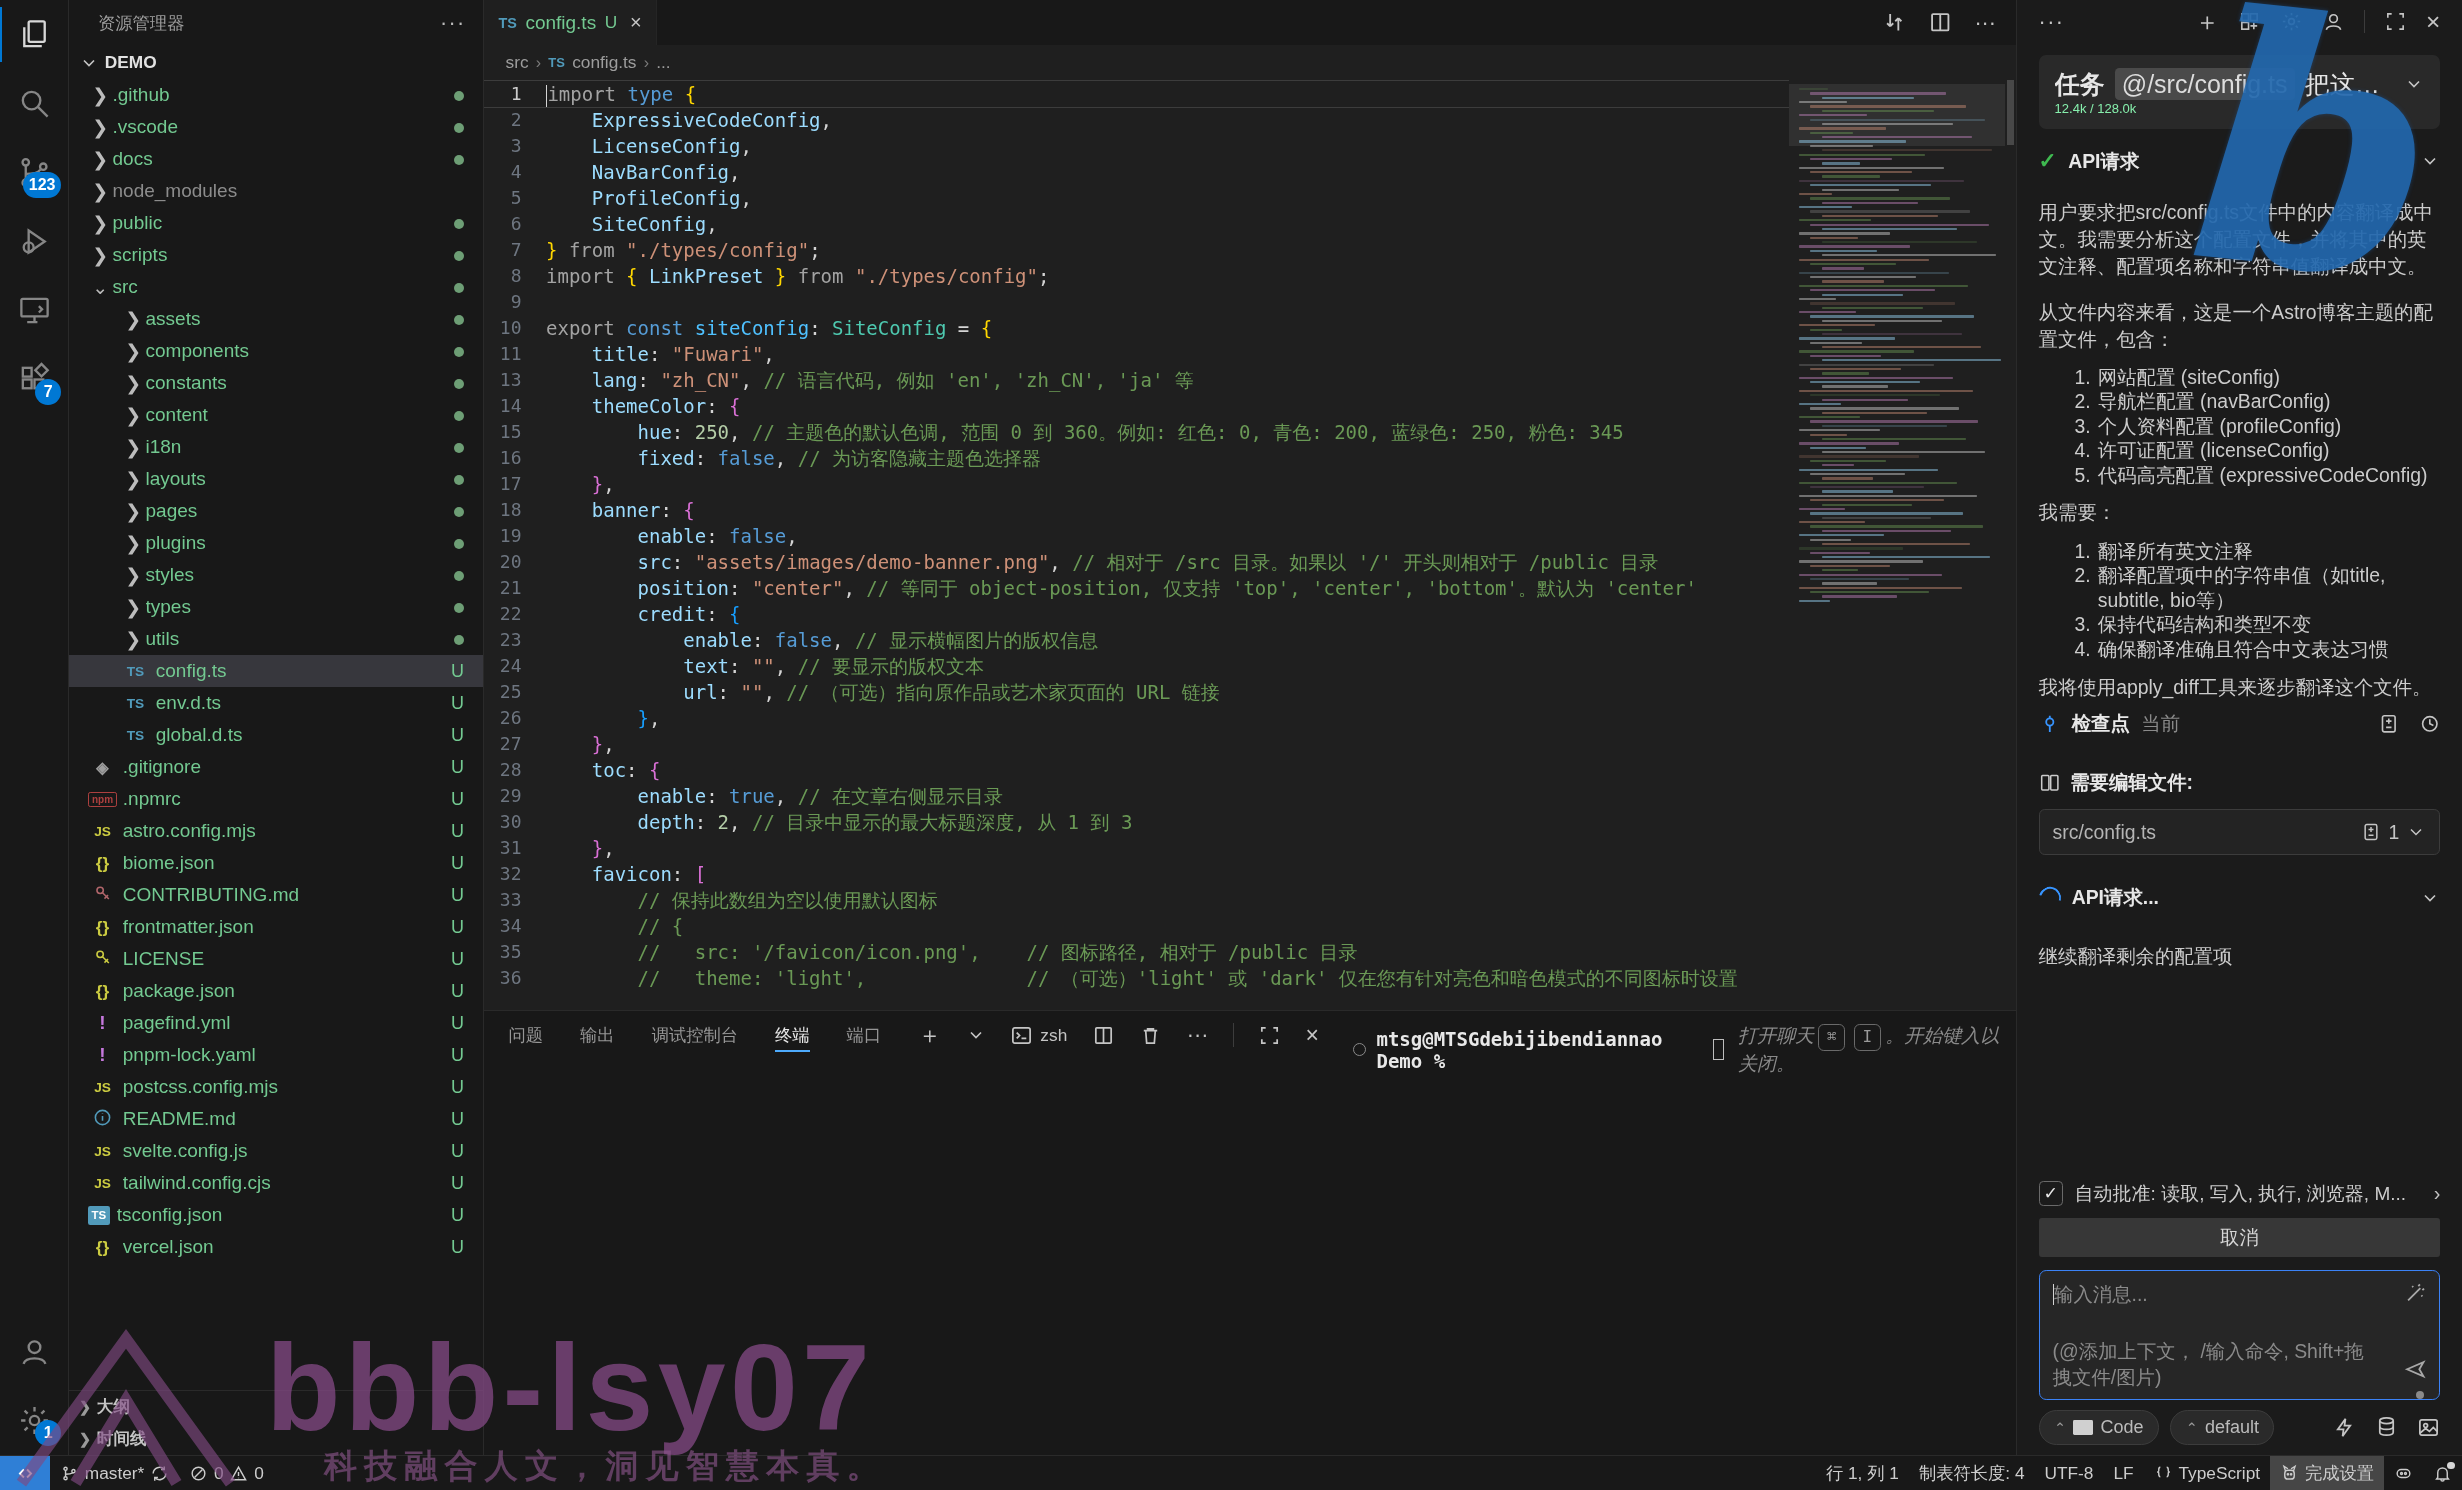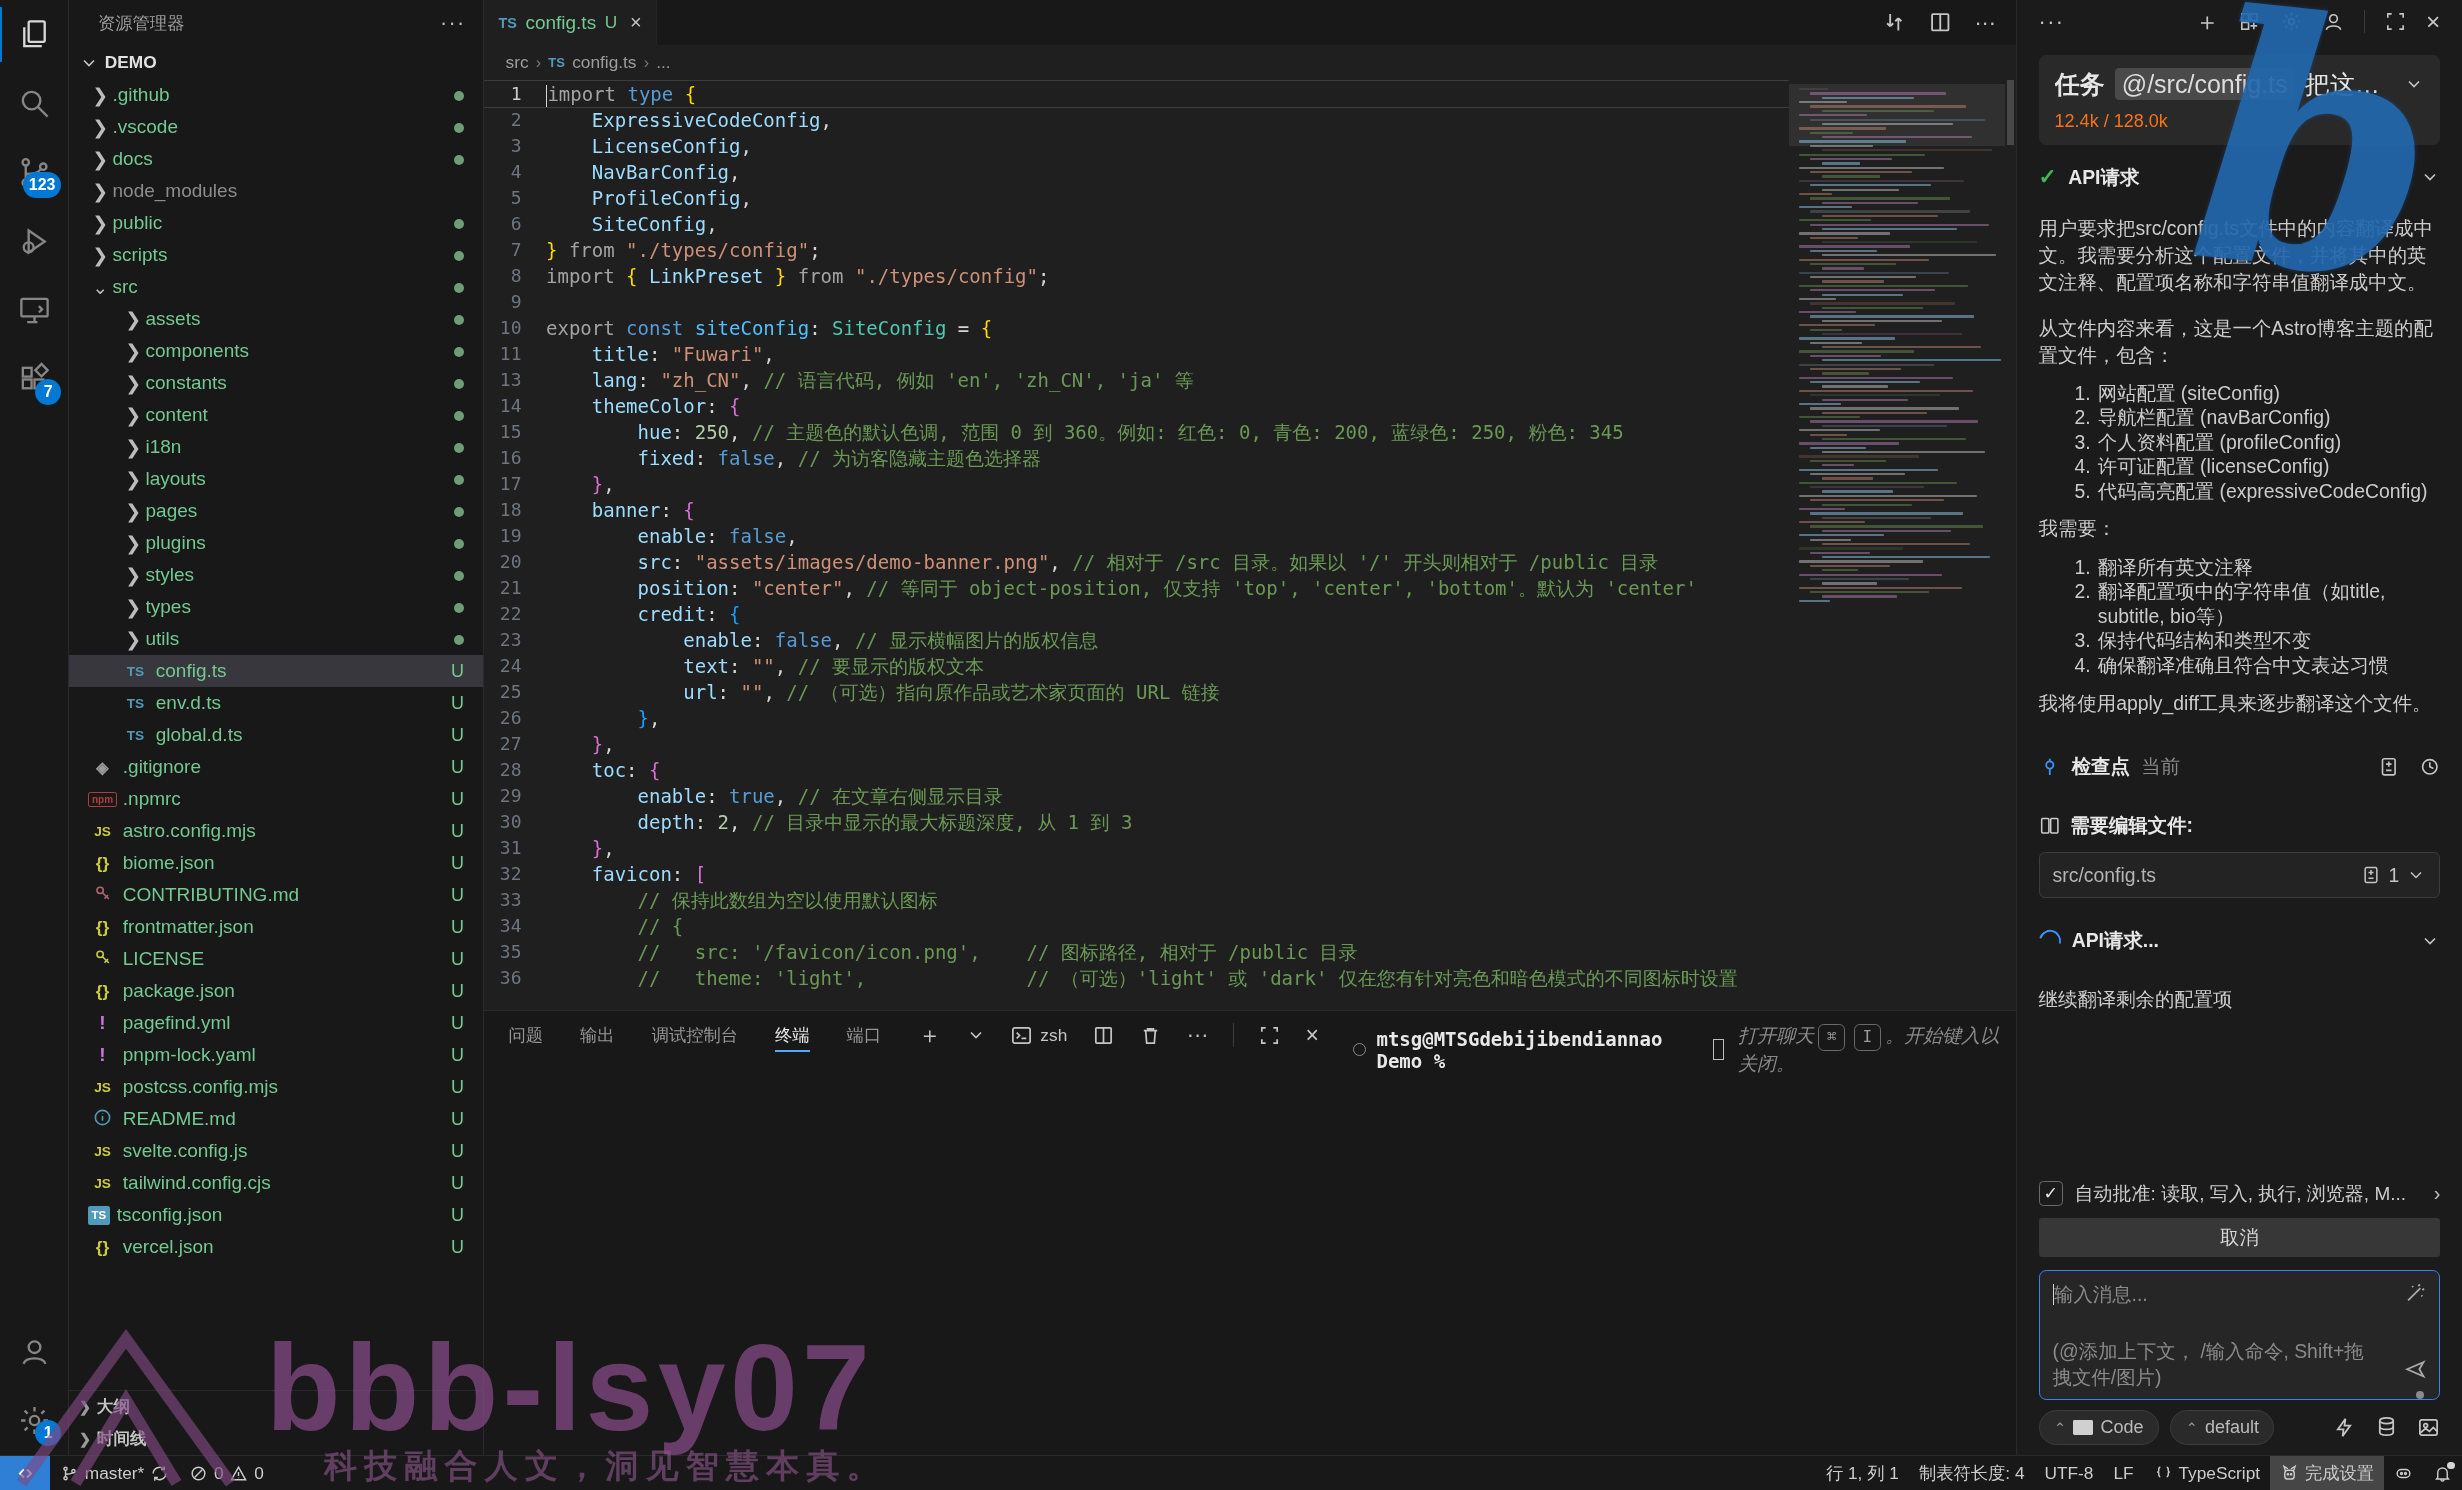--- a/index.html
+++ b/index.html
@@ -109,21 +109,21 @@
   .rp-header svg { width:23px; height:23px; stroke:#c5c5c5; fill:none; stroke-width:1.7; }
   .rp-header .divider { width:0.7px; height:23px; background:#3c3c3c; }
   .rp-header .x { font-size:24.5px; }
 
   .task-card { background:#292929; border-radius:7.2px; padding:13px 16px; margin-top:11.5px; flex:none; }
   .task-line { display:flex; align-items:center; gap:10px; font-size:25px; color:#e6e6e6; white-space:nowrap; overflow:hidden; }
   .task-line .tl-label { font-weight:bold; flex:none; }
   .task-chip { background:#4a4a4a; border-radius:4.3px; padding:1.4px 7.2px; color:#dddddd; flex:none; }
   .task-line .rest { overflow:hidden; text-overflow:ellipsis; }
   .task-line .chev { margin-left:auto; flex:none; }
-  .task-tokens { color:#f97316; font-size:18px; margin-top:10px; }
+  .task-tokens { color:#86efac; font-size:13px; }
 
   .rp-row { display:flex; align-items:center; gap:11.5px; font-size:19.4px; }
   .rp-check { color:#3fb950; font-size:21.6px; font-weight:bold; }
   .rp-bold { font-weight:bold; color:#e8e8e8; }
   .rp-chev { margin-left:auto; }
   svg.chev-d { width:20px; height:20px; stroke:#c5c5c5; fill:none; stroke-width:2; }
 
   .rp-p { font-size:19.4px; line-height:27px; color:#cccccc; }
   .rp-ol { font-size:19.4px; line-height:24.5px; color:#cccccc; }
   .rp-ol .li { display:flex; }
@@ -801,21 +801,21 @@
             <span class="num">3.</span>
             <span>保持代码结构和类型不变</span>
           </div>
           <div class="li">
             <span class="num">4.</span>
             <span>确保翻译准确且符合中文表达习惯</span>
           </div>
         </div>
       <div class="rp-p" style="margin-top:13px">我将使用apply_diff工具来逐步翻译这个文件。</div>
 
-      <div class="checkpoint" style="margin-top:36px">
+      <div class="checkpoint" style="margin-top:9px">
         <svg class="cp-icon" width="21.6" height="21.6" viewBox="0 0 24 24" fill="none" stroke="#3794ff" stroke-width="2">
             <circle cx="12" cy="10" r="4"></circle>
             <path d="M12 14v7M12 3v3"></path>
           </svg>
         <span class="rp-bold">检查点</span>
         <span class="cp-badge">当前</span>
         <div class="cp-right">
           <svg viewBox="0 0 24 24">
               <rect x="5" y="3" width="14" height="18" rx="2"></rect>
               <path d="M9 9h6M12 6v6M9 16h6"></path>

